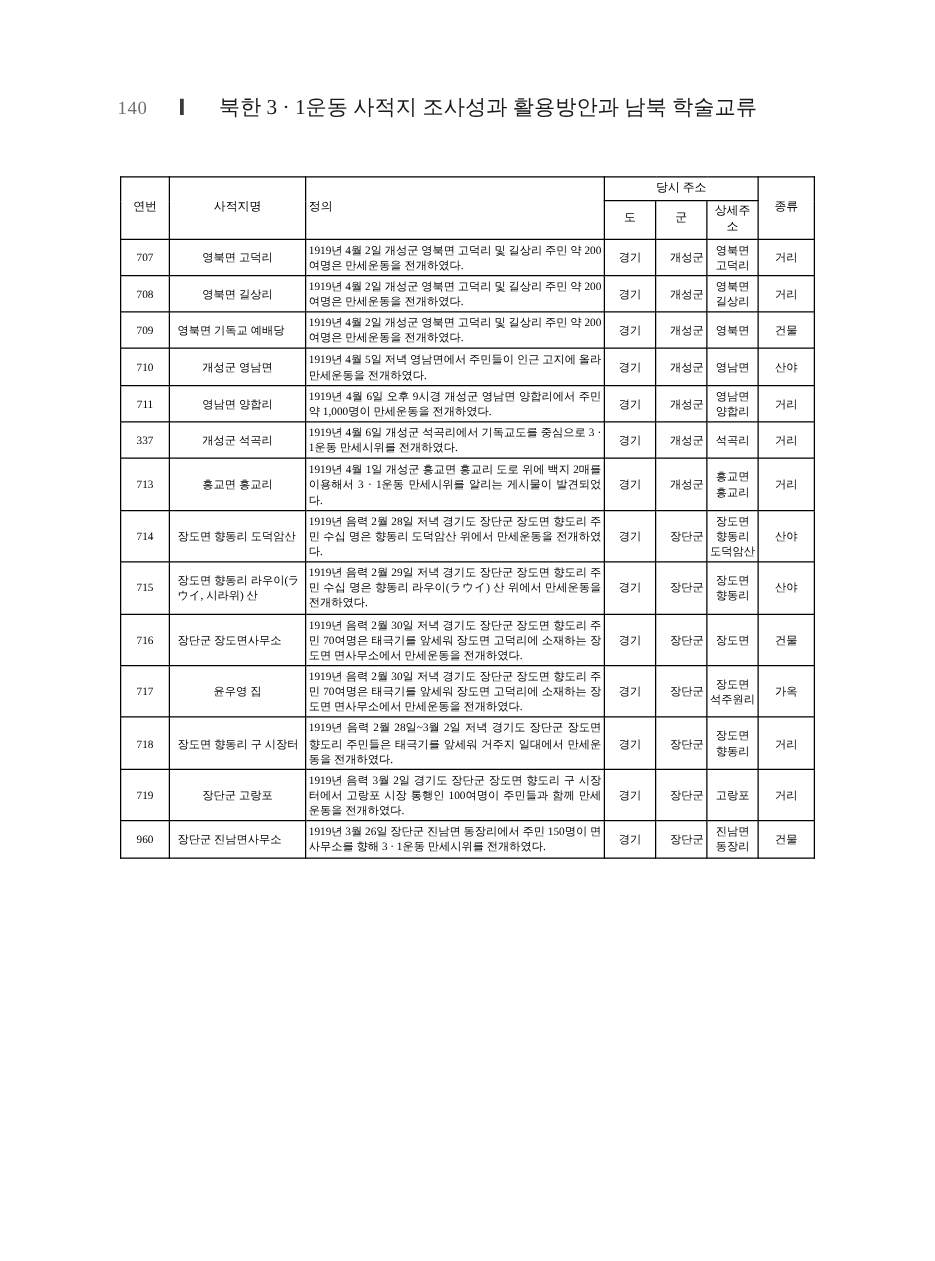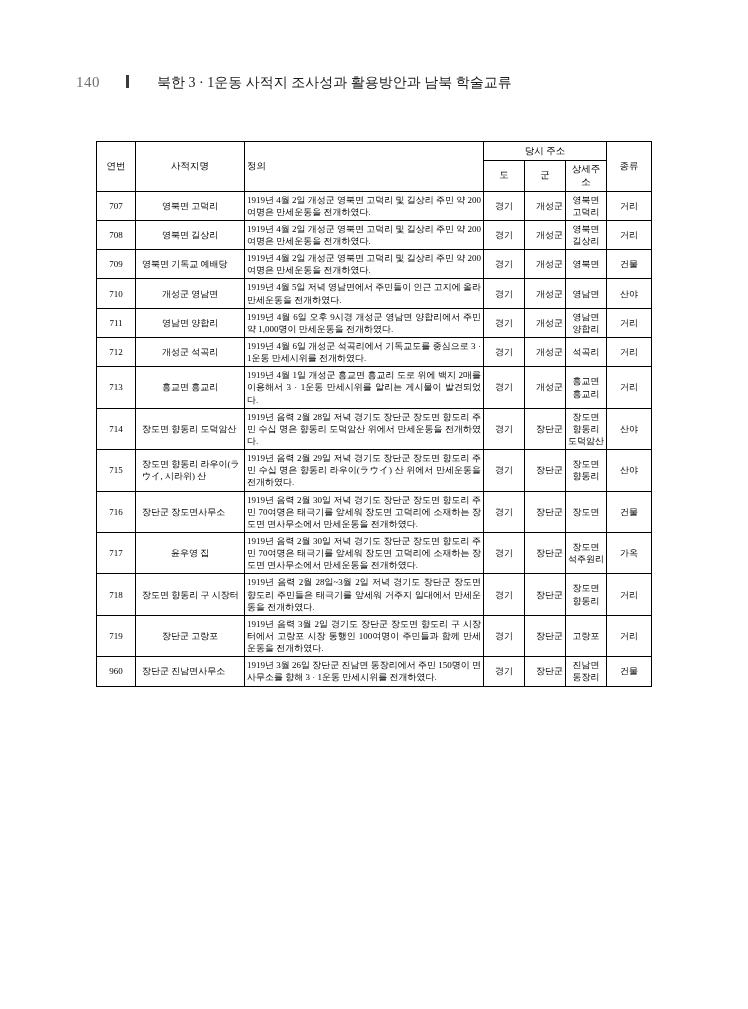--- a/index.html
+++ b/index.html
@@ -16,41 +16,41 @@
   }
   .page {
     position: relative;
     width: 748px;
     height: 1009px;
     box-sizing: border-box;
   }
   .header {
     position: absolute;
     top: 74px;
-    left: 76px;
+    left: 94px;
     display: flex;
     align-items: baseline;
     gap: 24px;
   }
   .page-number {
     font-size: 15px;
     color: #6f6f6f;
     letter-spacing: 0.5px;
   }
   .header-rule {
     display: inline-block;
     width: 3px;
     height: 13px;
     background: #3a3a3a;
     margin: 0 4px 0 2px;
     position: relative;
     top: 1px;
   }
   .header-title {
-    font-size: 14px;
+    font-size: 17px;
     color: #1a1a1a;
     font-family: "Liberation Serif", serif;
   }
 
   table.main {
     position: absolute;
     top: 141px;
     left: 96px;
     width: 556px;
     border-collapse: collapse;
@@ -173,21 +173,21 @@
           <td class="col-def">
             <span class="def-text">1919년 4월 6일 오후 9시경 개성군 영남면 양합리에서 주민 약 1,000명이 만세운동을 전개하였다.</span>
           </td>
           <td class="col-do">경기</td>
           <td class="col-gun">개성군</td>
           <td class="col-detail multi-line">영남면
 양합리</td>
           <td class="col-type">거리</td>
         </tr>
         <tr>
-          <td class="col-num">712</td>
+          <td class="col-num">337</td>
           <td class="col-name name-cell">개성군 석곡리</td>
           <td class="col-def">
             <span class="def-text">1919년 4월 6일 개성군 석곡리에서 기독교도를 중심으로 3 · 1운동 만세시위를 전개하였다.</span>
           </td>
           <td class="col-do">경기</td>
           <td class="col-gun">개성군</td>
           <td class="col-detail multi-line">석곡리</td>
           <td class="col-type">거리</td>
         </tr>
         <tr>

